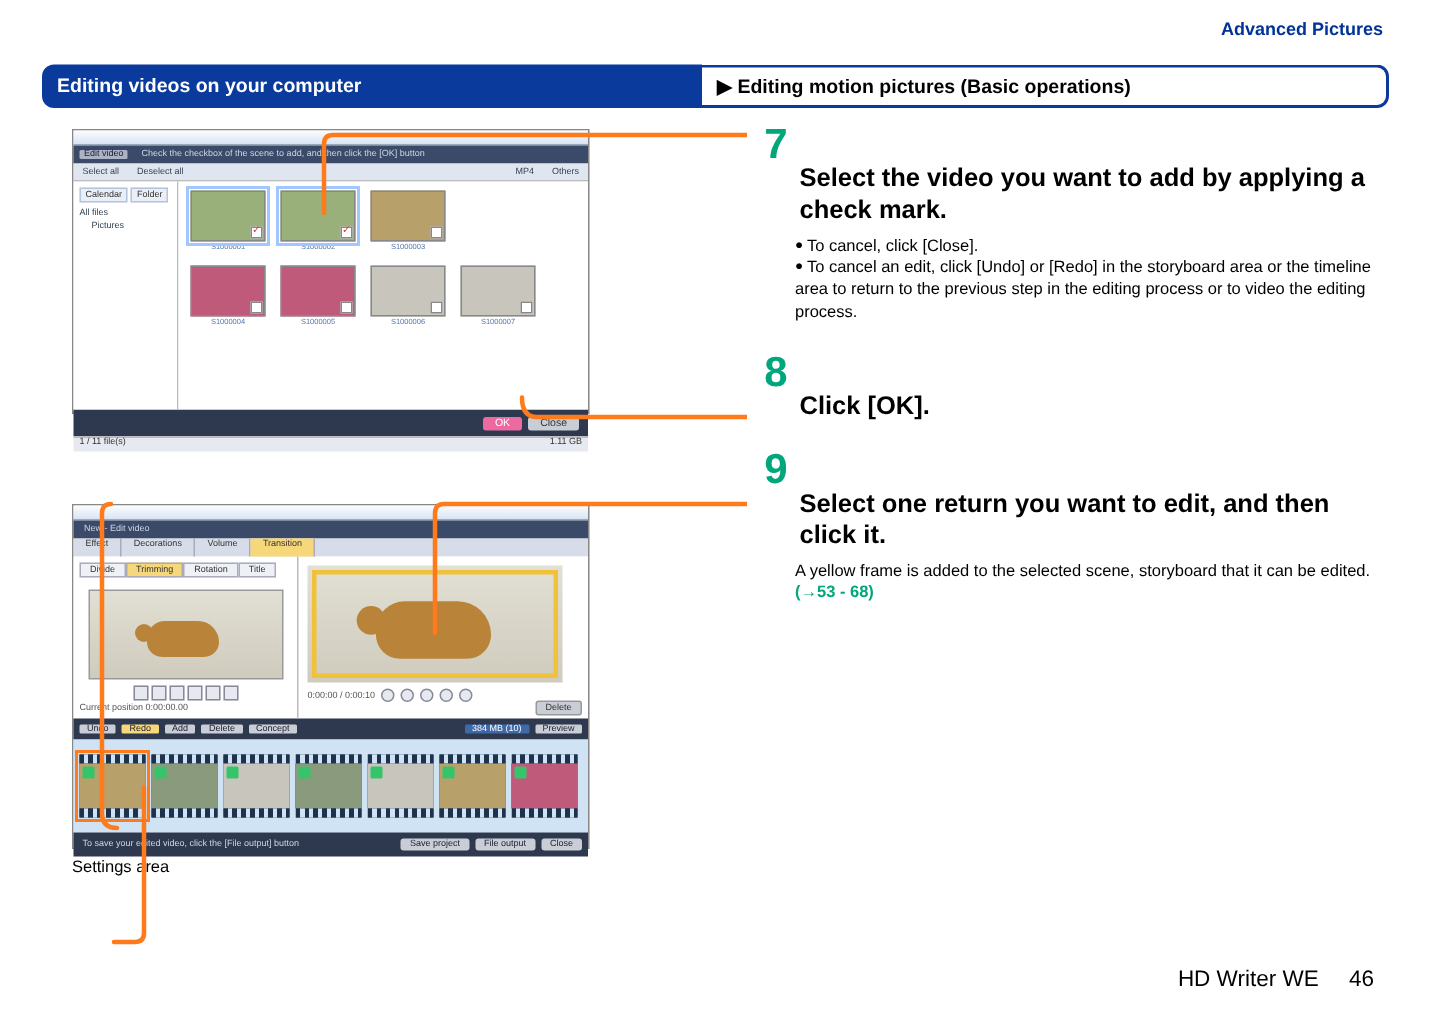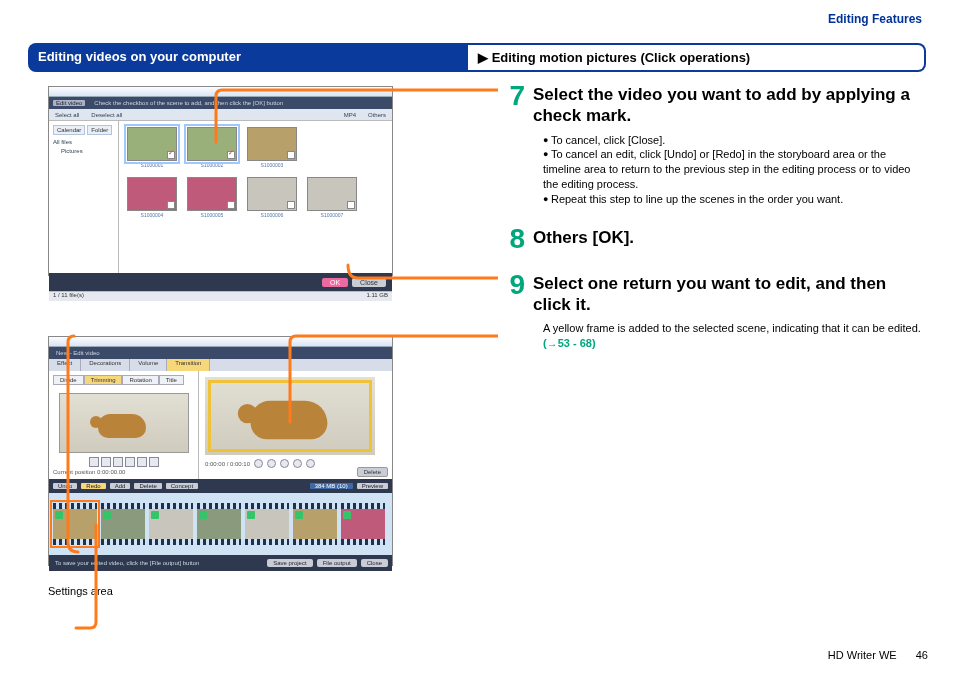--- a/index.html
+++ b/index.html
@@ -13,27 +13,27 @@
   .header-right { flex: 1; background: #fff; border: 2px solid #0a3b9c; border-left: none; font-size: 13px; font-weight: bold; padding: 5px 10px; border-radius: 0 8px 8px 0; color: #000; }
 
   .main { display: flex; margin-top: 10px; }
   .col-left  { flex: 0 0 435px; position: relative; }
   .col-right { flex: 1; padding-left: 40px; position: relative; }
 
   
   .step { margin-bottom: 18px; }
   .step-head { display: flex; align-items: flex-start; gap: 8px; }
   .step-num { font-size: 28px; font-weight: bold; color: #00a67c; line-height: 1; min-width: 22px; text-align: right; }
-  .step-title { font-size: 17px; font-weight: bold; line-height: 1.25; padding-top: 2px; }
-  .step-body { margin-left: 40px; margin-top: 6px; font-size: 11px; line-height: 1.35; }
+  .step-title { font-size: 17px; font-weight: bold; line-height: 1.25; padding-top: 2px; margin-top: 24px; }
+  .step-body { margin-left: 27px; margin-top: 6px; font-size: 11px; line-height: 1.35; }
   .step-body ul { list-style: none; }
   .step-body li::before { content: "● "; font-size: 9px; position: relative; top: -1px; }
   .link-ref { color: #00a67c; font-weight: bold; }
 
-  .footer { position: absolute; bottom: 12px; right: 26px; font-size: 11px; }
+  .footer { position: absolute; bottom: 12px; right: 38px; font-size: 15px; }
   .footer .pg { margin-left: 16px; }
 
   
   .app-window { border: 1px solid #888; background: #eef0f3; font-size: 7px; color: #333; }
   .app-titlebar { height: 10px; background: linear-gradient(#fdfdfd,#d8e4f5); border-bottom: 1px solid #9ab; }
   .app-toolbar  { height: 12px; background: #3b4a68; display: flex; align-items: center; padding: 0 4px; color: #cdd5e3; gap: 6px; }
   .app-toolbar span { background:#aab2c6; color:#223; padding:0 3px; border-radius:1px; font-size:6px; }
 
   
   .ss1 { width: 345px; height: 190px; margin-left: 20px; margin-top: 4px; }
@@ -90,35 +90,35 @@
   .clip::before,.clip::after{content:"";position:absolute;left:0;right:0;height:6px;background:repeating-linear-gradient(90deg,#1f324d 0 3px,#cfe3f5 3px 6px);}
   .clip::before{top:0;} .clip::after{bottom:0;}
   .clip .c-img{position:absolute;left:0;right:0;top:6px;bottom:6px;background:#8a9a7d;}
   .clip .c-img.brn{background:#b7a06a;} .clip .c-img.gry{background:#c8c5bc;} .clip .c-img.pink{background:#c05a7a;}
   .clip .icn{position:absolute;top:8px;left:2px;width:8px;height:8px;background:#36c46b;border-radius:1px;}
   .clip.sel{ outline:2px solid #ff7a1a; outline-offset:1px; }
   .ss2-bot { height:16px; background:#2e3950; display:flex; align-items:center; justify-content:flex-end; padding:0 4px; gap:4px;}
   .ss2-bot .txt{ flex:1; color:#cdd5e3; font-size:6px; padding-left:2px;}
   .ss2-bot span{ background:#c9cdd6; font-size:6px; padding:1px 6px; border-radius:2px; color:#223;}
 
-  .caption { font-size: 11px; margin-top: 19px; margin-left: 20px; }
+  .caption { font-size: 11px; margin-top: 6px; margin-left: 20px; }
 
   
   svg.arrows { position:absolute; left:0; top:0; pointer-events:none; }
 </style>
 </head>
 <body>
 
-<div class="top-banner">Editing Features</div>
+<div class="top-banner">Advanced Pictures</div>
 
 <div class="header-row">
   <div class="header-left">Editing videos on your computer</div>
   <div class="header-right">
     <span>▶</span>
-    <span>Editing motion pictures (Click operations)</span>
+    <span>Editing motion pictures (Basic operations)</span>
   </div>
 </div>
 
 <div class="main">
 
   <div class="col-left">
 
     <div class="app-window ss1">
       <div class="app-titlebar"></div>
       <div class="app-toolbar">
@@ -306,39 +306,38 @@
 
     <div class="step">
       <div class="step-head">
         <div class="step-num">7</div>
         <div class="step-title">Select the video you want to add by applying a check mark.</div>
       </div>
       <div class="step-body">
           <ul>
         <li>To cancel, click [Close].</li>
         <li>To cancel an edit, click [Undo] or [Redo] in the storyboard area or the timeline area to return to the previous step in the editing process or to video the editing process.</li>
-        <li>Repeat this step to line up the scenes in the order you want.</li>
       </ul>
         </div>
     </div>
 
     <div class="step">
       <div class="step-head">
         <div class="step-num">8</div>
-        <div class="step-title">Others [OK].</div>
+        <div class="step-title">Click [OK].</div>
       </div>
     </div>
 
     <div class="step">
       <div class="step-head">
         <div class="step-num">9</div>
         <div class="step-title">Select one return you want to edit, and then click it.</div>
       </div>
       <div class="step-body">
-        <span>A yellow frame is added to the selected scene, indicating that it can be edited. </span><span class="link-ref">(→53 - 68)</span>
+        <span>A yellow frame is added to the selected scene, storyboard that it can be edited. </span><span class="link-ref">(→53 - 68)</span>
       </div>
     </div>
 
   </div>
 </div>
 
 <div class="footer">
   <span>HD Writer WE</span>
   <span class="pg">46</span>
 </div>

